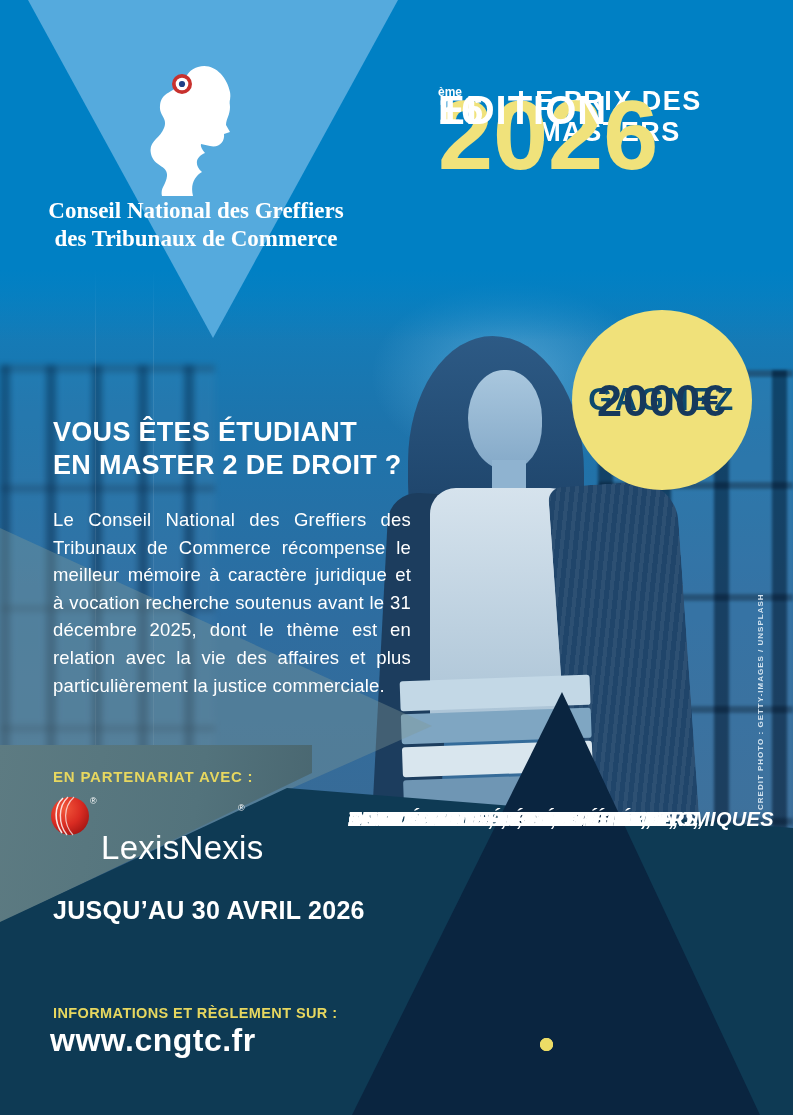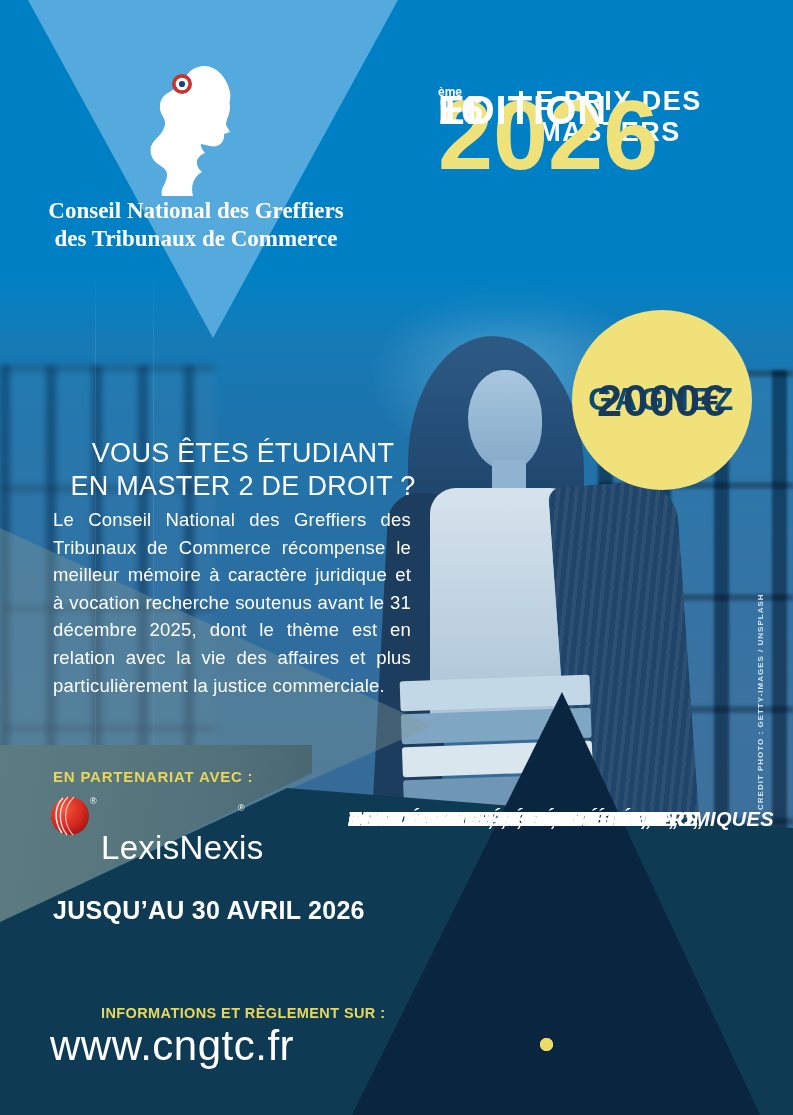--- a/index.html
+++ b/index.html
@@ -69,31 +69,31 @@
   .logo-svg{left:128px;top:64px;z-index:8;}
   .org-name{left:20px;top:197px;width:352px;text-align:center;
     font-family:"Liberation Serif","DejaVu Serif",serif;font-weight:700;font-size:23px;line-height:28px;}
   .title-block{left:438px;top:86px;width:326px;text-align:center;}
   .title-kicker{position:static;display:block;font-weight:800;font-size:27px;letter-spacing:1.5px;color:#fff;margin-left:17px;}
   .title-year{position:static;display:block;font-weight:800;font-size:99px;line-height:.98;letter-spacing:0px;color:#f0e27b;}
   .title-edition{position:static;display:block;font-weight:800;font-size:40px;letter-spacing:1px;color:#fff;margin-top:2px;}
   .title-edition sup{font-size:12px;position:relative;top:-3px;letter-spacing:0;}
   .prize-l1{position:static;font-weight:800;font-size:31px;letter-spacing:2.5px;color:#0c4a6e;}
   .prize-l2{position:static;font-weight:800;font-size:45px;letter-spacing:1px;color:#16395c;margin-top:2px;}
-  .headline{left:53px;top:437px;width:380px;font-weight:400;font-size:27px;line-height:33px;letter-spacing:.3px;text-align:center;}
+  .headline{left:53px;top:416px;width:380px;font-weight:700;font-size:27px;line-height:33px;letter-spacing:.3px;}
   .body-par{left:53px;top:506px;width:358px;font-size:18.5px;line-height:27.6px;text-align:justify;
     font-weight:400;letter-spacing:.2px;}
   .partner-label{left:53px;top:768px;font-weight:800;font-size:15px;letter-spacing:.8px;color:#e7d75f;}
   .lex-sphere{left:50px;top:796px;z-index:8;}
   .lex-reg1{left:90px;top:796px;font-size:9px;color:#fff;}
   .lex-name{left:101px;top:797px;font-size:33px;font-weight:400;letter-spacing:.3px;color:#fff;margin-top:32px;}
   .lex-reg2{left:238px;top:803px;font-size:9px;color:#fff;}
   .deadline{left:53px;top:895px;font-weight:800;font-size:25px;line-height:31px;letter-spacing:.3px;}
-  .info-label{left:53px;top:1005px;font-weight:800;font-size:14.5px;letter-spacing:.4px;color:#e7d75f;margin-left:48px;}
-  .info-url{left:50px;top:1022px;font-weight:400;font-size:42px;letter-spacing:.5px;}
+  .info-label{left:53px;top:1005px;font-weight:800;font-size:14.5px;letter-spacing:.4px;color:#e7d75f;}
+  .info-url{left:50px;top:1022px;font-weight:700;font-size:32px;letter-spacing:.5px;}
   .topics{left:348px;top:806px;width:436px;text-align:center;
     font-weight:800;font-style:italic;font-size:20px;line-height:27.6px;letter-spacing:.3px;}
   .topics div{position:static;}
   .dots{left:540px;top:1038px;width:56px;display:flex;gap:8px;z-index:8;}
   .dots i{position:static;width:13px;height:13px;border-radius:50%;background:#ecdc66;display:block;}
   .credit{left:756px;top:650px;height:160px;z-index:8;
     writing-mode:vertical-rl;transform:rotate(180deg);
     font-size:8px;font-weight:700;letter-spacing:1px;color:#d4e4f0;white-space:nowrap;}
 </style>
 </head>

